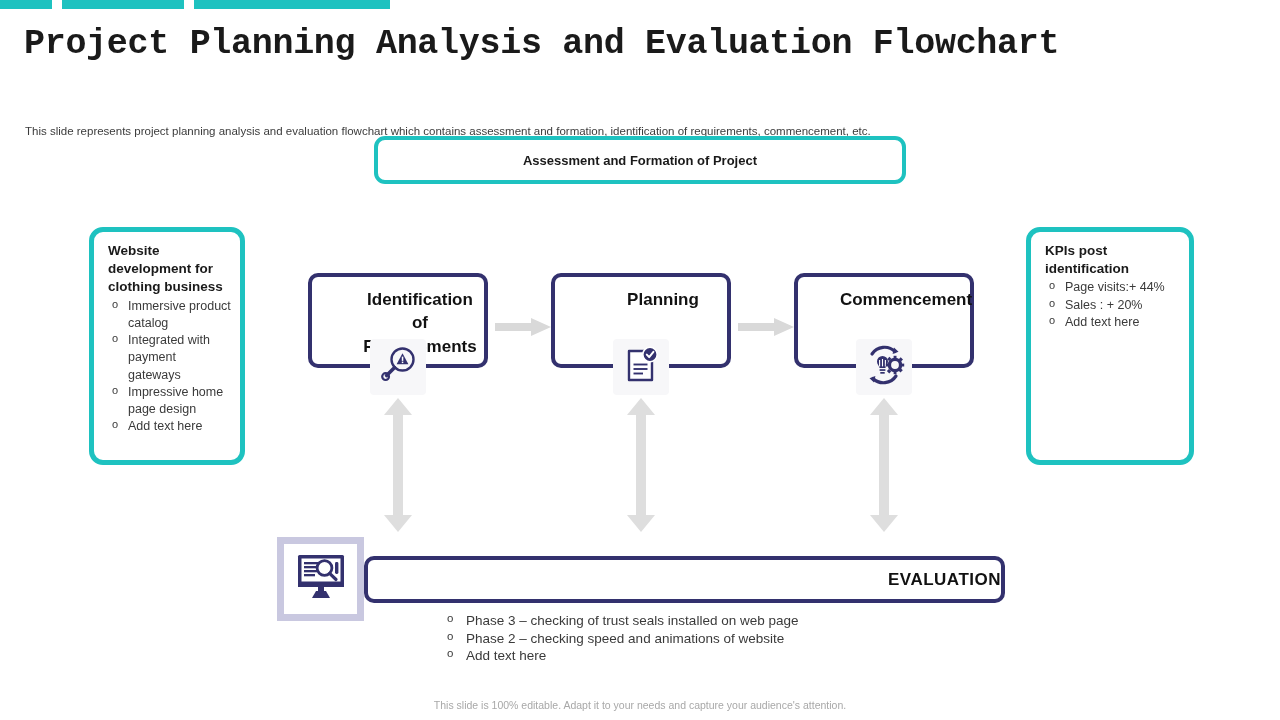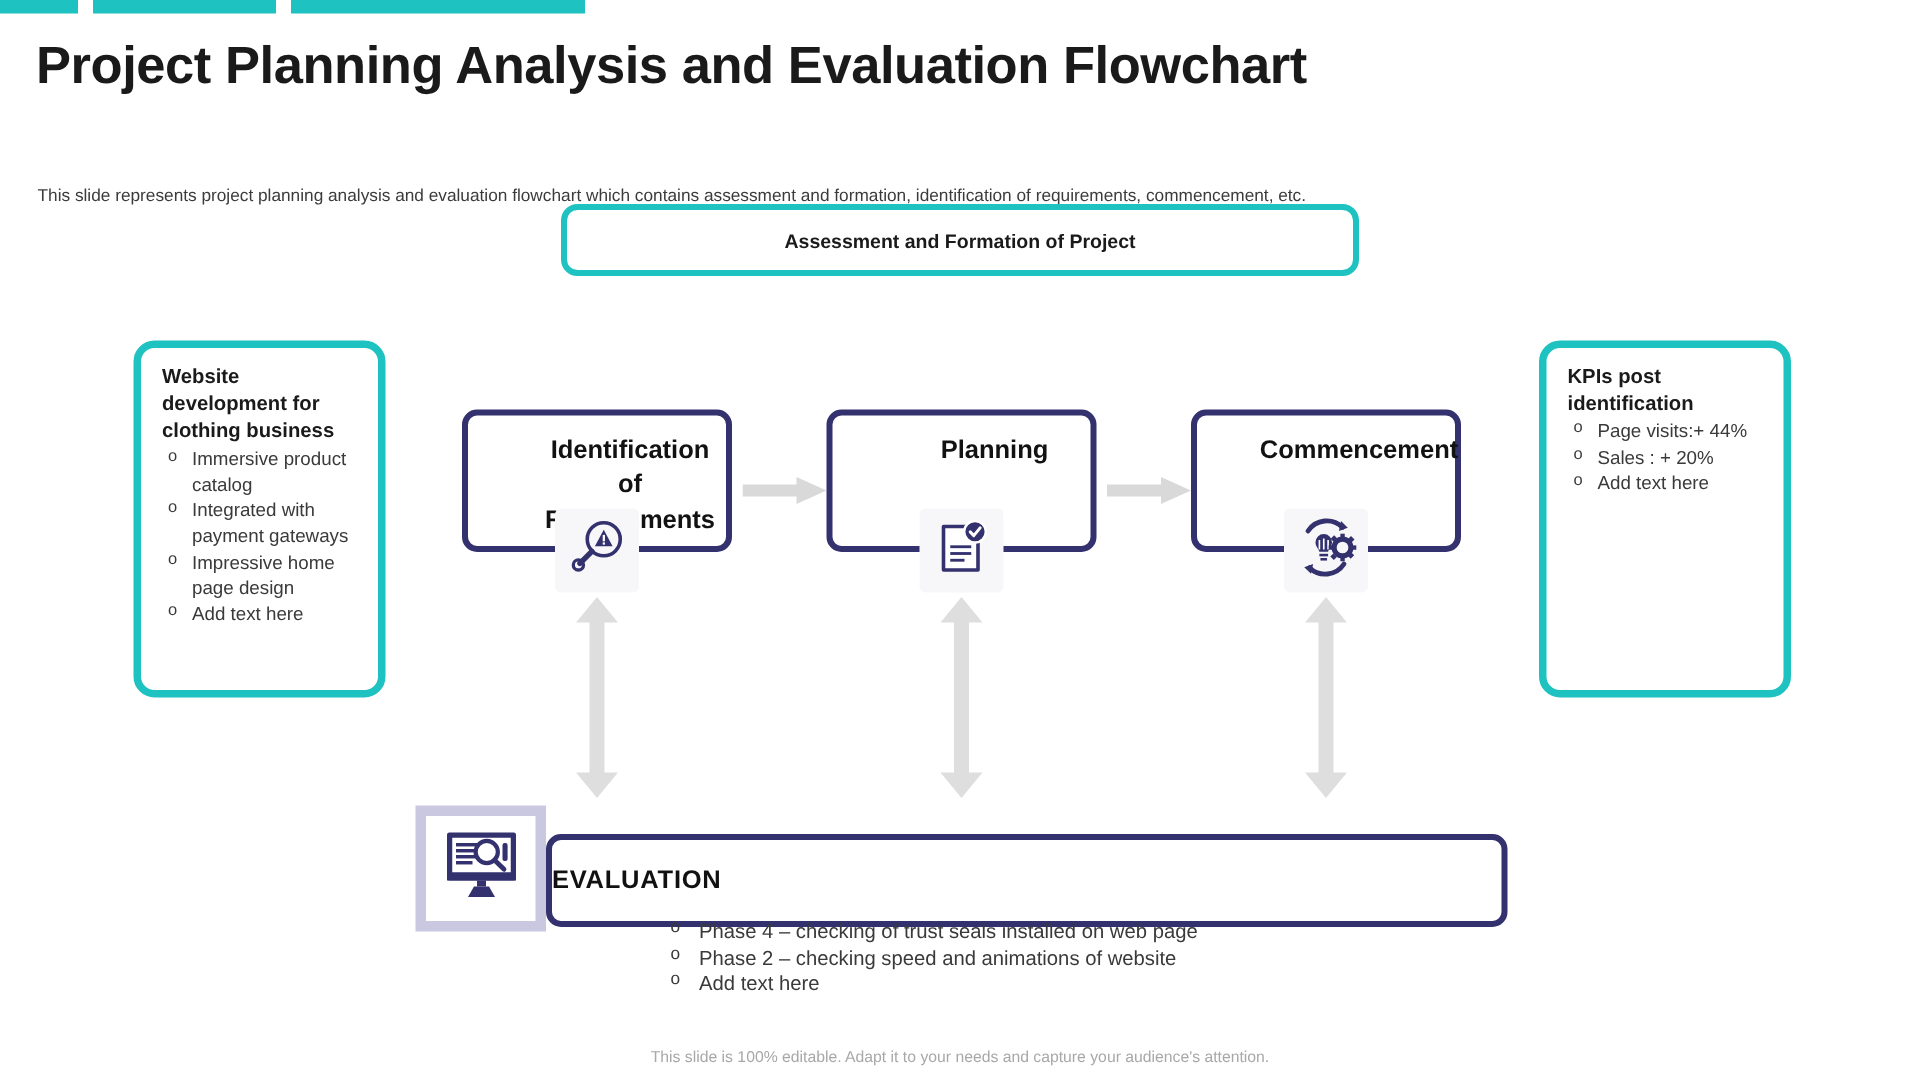--- a/index.html
+++ b/index.html
@@ -41,20 +41,21 @@
   
   .page-title {
     position: absolute;
     left: 24px;
     top: 24px;
     font-size: 35px;
     font-weight: bold;
     color: #1a1a1a;
     letter-spacing: -0.3px;
     white-space: nowrap;
+    font-family: Liberation Mono, monospace;
   }
   .page-subtitle {
     position: absolute;
     left: 25px;
     top: 79px;
     font-size: 11.5px;
     color: #3b3b3b;
     white-space: nowrap;
     margin-top: 46px;
   }
@@ -82,21 +83,21 @@
 
   
   .side-panel {
     position: absolute;
     border: 5px solid #1ec2c0;
     border-radius: 14px;
     background: #ffffff;
     box-sizing: border-box;
     padding: 10px 8px 8px 14px;
   }
-  .panel-left  { left: 89px;   top: 227px; width: 168px; height: 238px; }
+  .panel-left  { left: 89px;   top: 227px; width: 156px; height: 238px; }
   .panel-right { left: 1026px; top: 227px; width: 168px; height: 238px; }
 
   .panel-heading {
     font-size: 13.5px;
     font-weight: bold;
     color: #1a1a1a;
     line-height: 1.35;
     margin: 0 0 1px 0;
   }
   .panel-list {
@@ -193,28 +194,28 @@
     box-sizing: border-box;
     display: flex;
     align-items: center;
     justify-content: center;
   }
   .eval-bar {
     position: absolute;
     left: 364px;
     top: 556px;
     width: 641px;
-    height: 62px;
+    height: 47px;
     border: 4px solid #33316e;
     border-radius: 10px;
     background: #ffffff;
     box-sizing: border-box;
     display: flex;
     align-items: center;
-    justify-content: flex-start;
+    justify-content: flex-end;
   }
   .eval-bar-text {
     font-size: 17px;
     font-weight: bold;
     color: #111111;
     letter-spacing: 0.5px;
   }
   .eval-list {
     position: absolute;
     left: 444px;
@@ -403,20 +404,20 @@
         <path d="M17 45 L21 38 H31 L35 45 Z" fill="#33316e"></path>
       </svg>
     </span>
   </div>
 
   <div class="eval-bar">
     <span class="eval-bar-text">EVALUATION</span>
   </div>
 
   <ul class="eval-list">
-    <li>Phase 4 – checking of trust seals installed on web page</li>
+    <li>Phase 3 – checking of trust seals installed on web page</li>
     <li>Phase 2 – checking speed and animations of website</li>
     <li>Add text here</li>
   </ul>
 
   <div class="footer-note">This slide is 100% editable. Adapt it to your needs and capture your audience's attention.</div>
 
 </div>
 
 </body></html>

